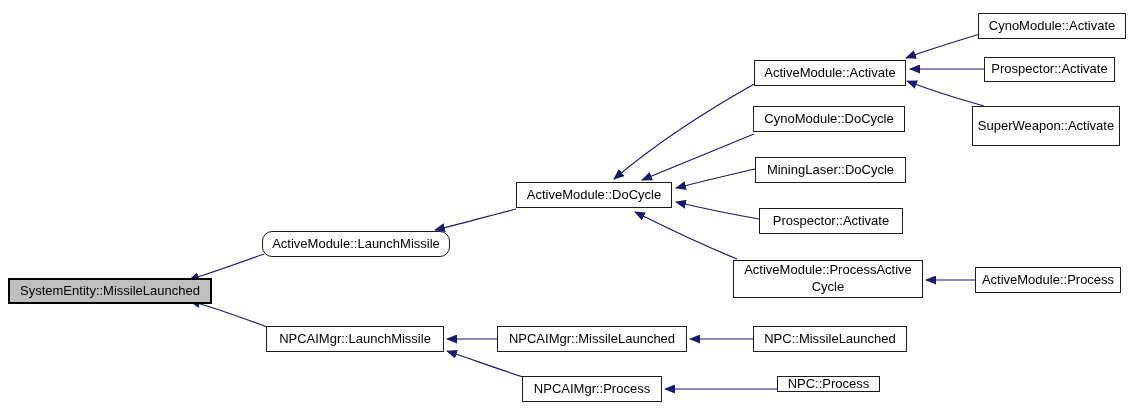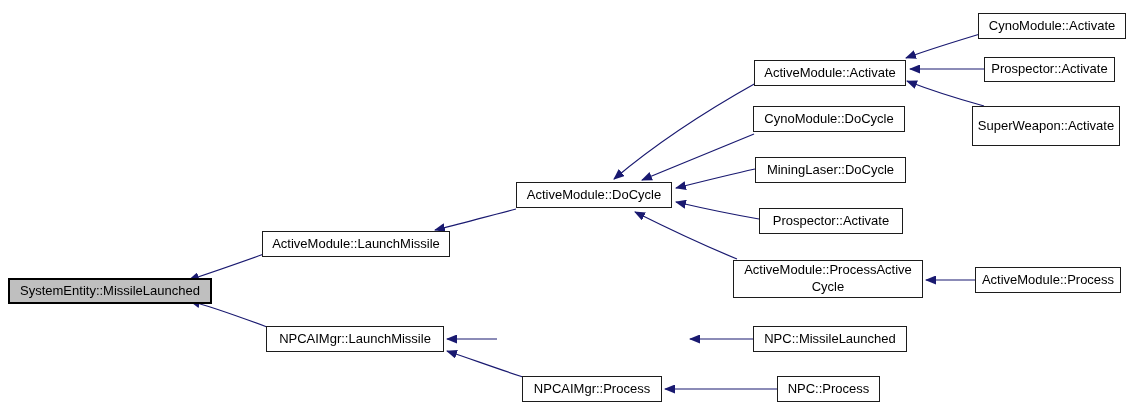--- a/index.html
+++ b/index.html
@@ -57,29 +57,30 @@
       <path d="M990,31 C960,40 930,49 906,58" class="edge" marker-end="url(#arrowhead)"></path>
       <path d="M984,69 L910,69" class="edge" marker-end="url(#arrowhead)"></path>
       <path d="M984,106 C955,98 930,90 907,81" class="edge" marker-end="url(#arrowhead)"></path>
       <path d="M975,280 L926,280" class="edge" marker-end="url(#arrowhead)"></path>
       <path d="M497,339 L447,339" class="edge" marker-end="url(#arrowhead)"></path>
       <path d="M523,377 C498,369 471,359 447,351" class="edge" marker-end="url(#arrowhead)"></path>
       <path d="M753,339 L690,339" class="edge" marker-end="url(#arrowhead)"></path>
       <path d="M777,389 L665,389" class="edge" marker-end="url(#arrowhead)"></path>
     </svg>
 <div class="node highlight" style="left: 8px; top: 278px; width: 204px; height: 26px;"><span>SystemEntity::MissileLaunched</span></div>
-    <div class="node" style="left: 262px; top: 231px; width: 188px; height: 26px;"><span>ActiveModule::LaunchMissile</span></div>
+    <div class="node" style="left: 262px; top: 231px; width: 188px; height: 26px; border-radius: 10px;"><span>ActiveModule::LaunchMissile</span></div>
     <div class="node" style="left: 516px; top: 182px; width: 156px; height: 26px; text-align: center;"><span>ActiveModule::DoCycle</span></div>
     <div class="node" style="left: 754px; top: 60px; width: 152px; height: 26px;"><span>ActiveModule::Activate</span></div>
     <div class="node" style="left: 978px; top: 5px; width: 148px; height: 26px; margin-top: 8px;"><span>CynoModule::Activate</span></div>
     <div class="node" style="left: 984px; top: 57px; width: 131px; height: 25px;"><span>Prospector::Activate</span></div>
     <div class="node" style="left: 972px; top: 106px; width: 148px; height: 40px;"><span>SuperWeapon::Activate</span></div>
     <div class="node" style="left: 753px; top: 106px; width: 152px; height: 26px;"><span>CynoModule::DoCycle</span></div>
     <div class="node" style="left: 755px; top: 157px; width: 151px; height: 26px;"><span>MiningLaser::DoCycle</span></div>
     <div class="node" style="left: 759px; top: 208px; width: 144px; height: 26px;"><span>Prospector::Activate</span></div>
     <div class="node" style="left: 733px; top: 260px; width: 190px; height: 38px;"><span>ActiveModule::ProcessActive
 Cycle</span></div>
     <div class="node" style="left: 975px; top: 267px; width: 146px; height: 26px;"><span>ActiveModule::Process</span></div>
     <div class="node" style="left: 266px; top: 326px; width: 178px; height: 26px;"><span>NPCAIMgr::LaunchMissile</span></div>
+    <div class="node" style="left: 497px; top: 326px; width: 190px; height: 26px;"><span>NPCAIMgr::MissileLaunched</span></div>
     <div class="node" style="left: 753px; top: 326px; width: 154px; height: 26px;"><span>NPC::MissileLaunched</span></div>
     <div class="node" style="left: 522px; top: 376px; width: 140px; height: 26px;"><span>NPCAIMgr::Process</span></div>
-    <div class="node" style="left: 777px; top: 376px; width: 103px; height: 26px;"><span>NPC::Process</span></div>
+    <div class="node" style="left: 777px; top: 376px; width: 103px; height: 16px;"><span>NPC::Process</span></div>
   </div>
 
 </body></html>

